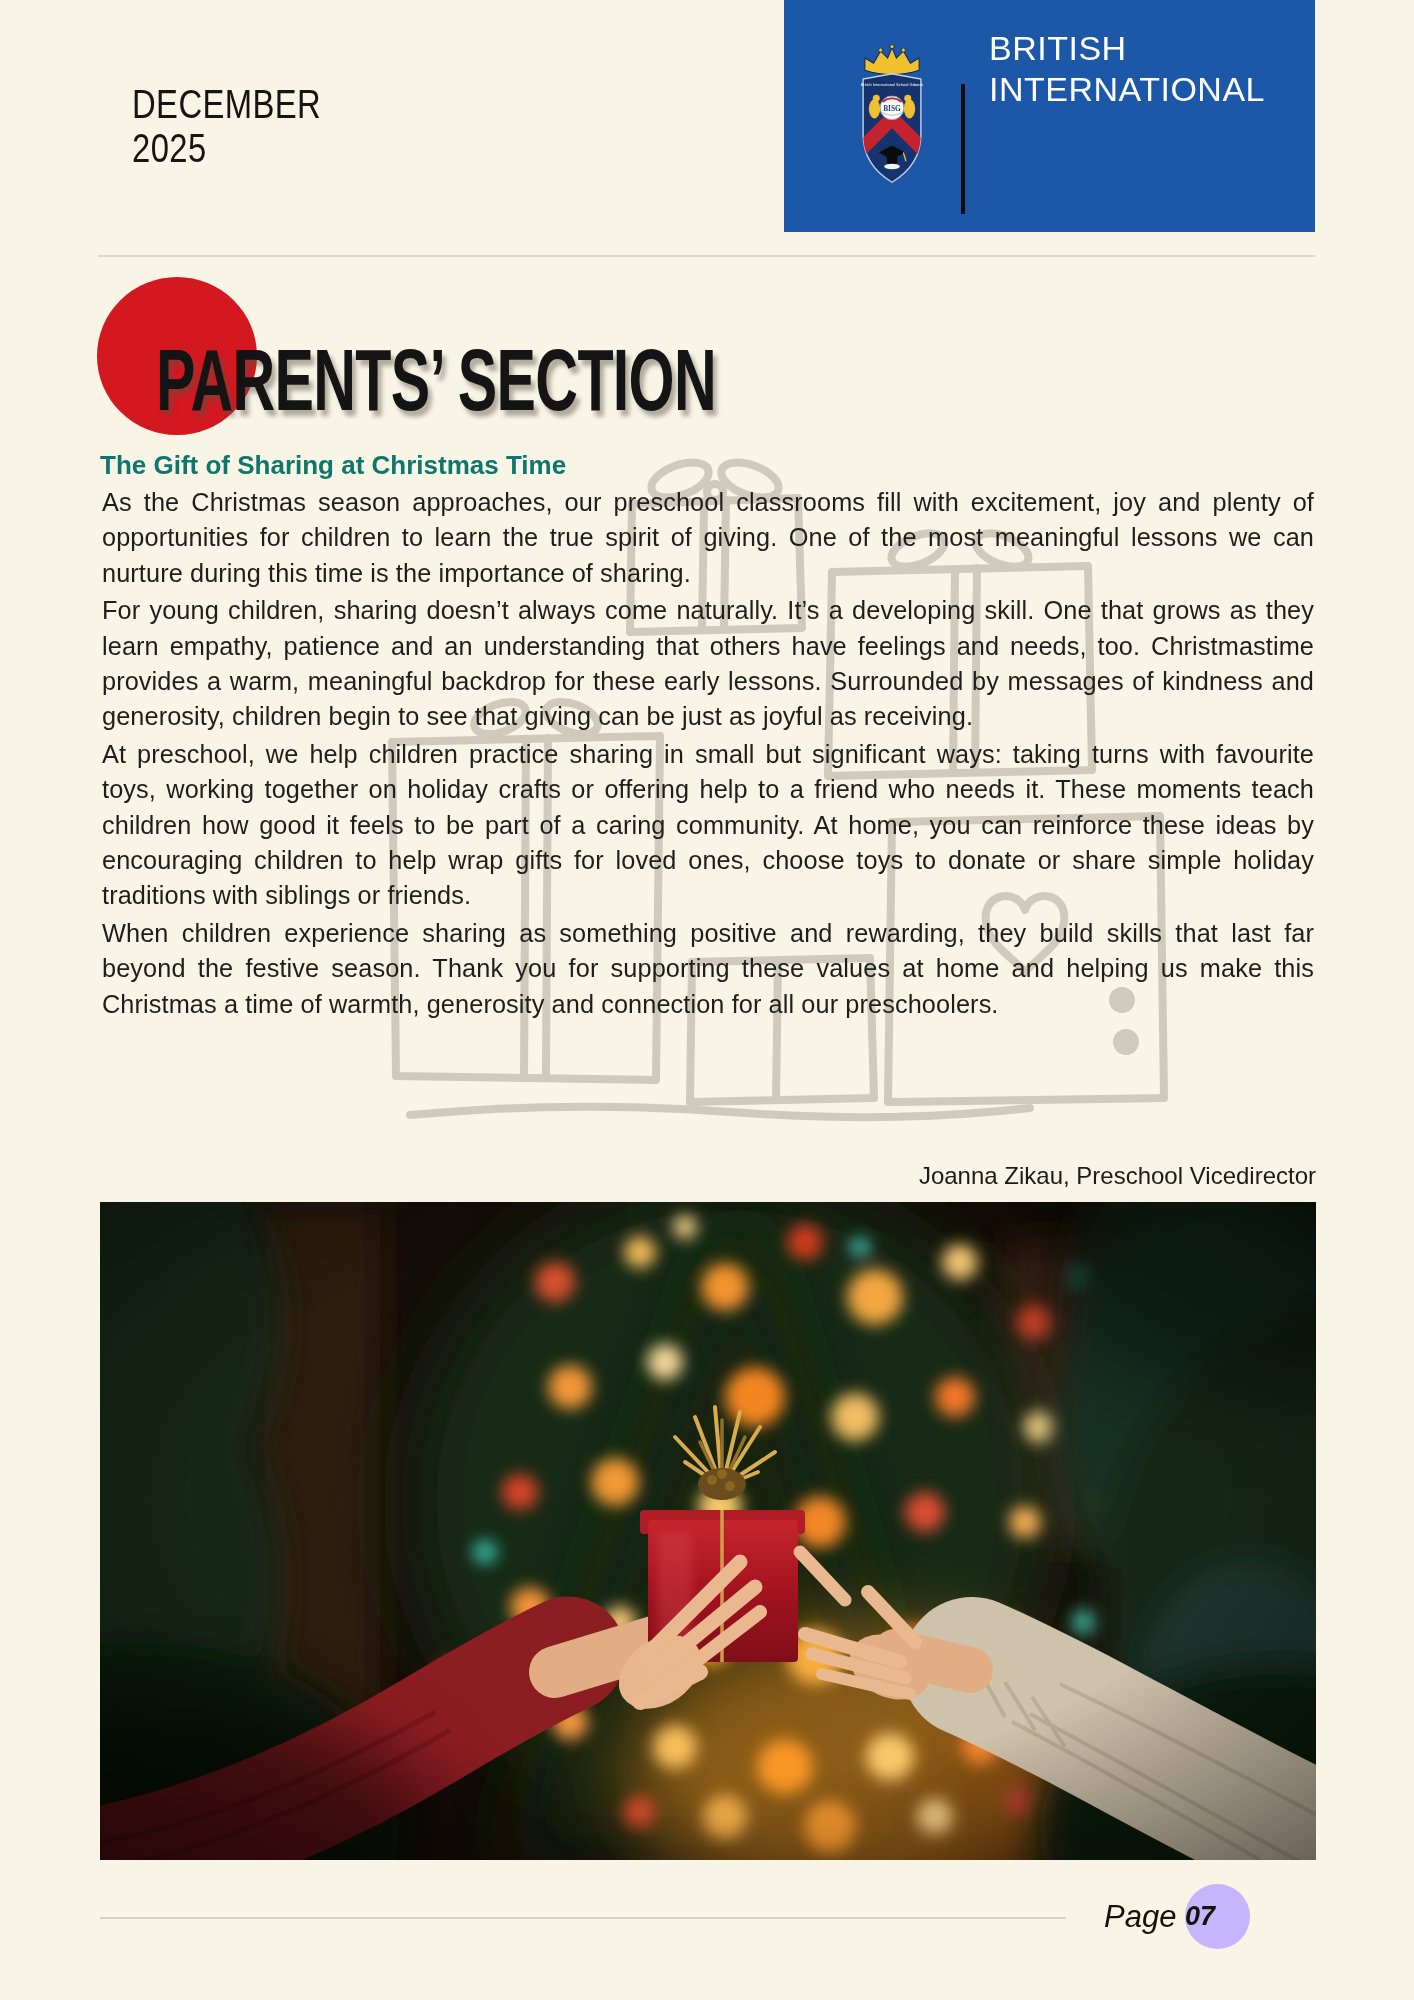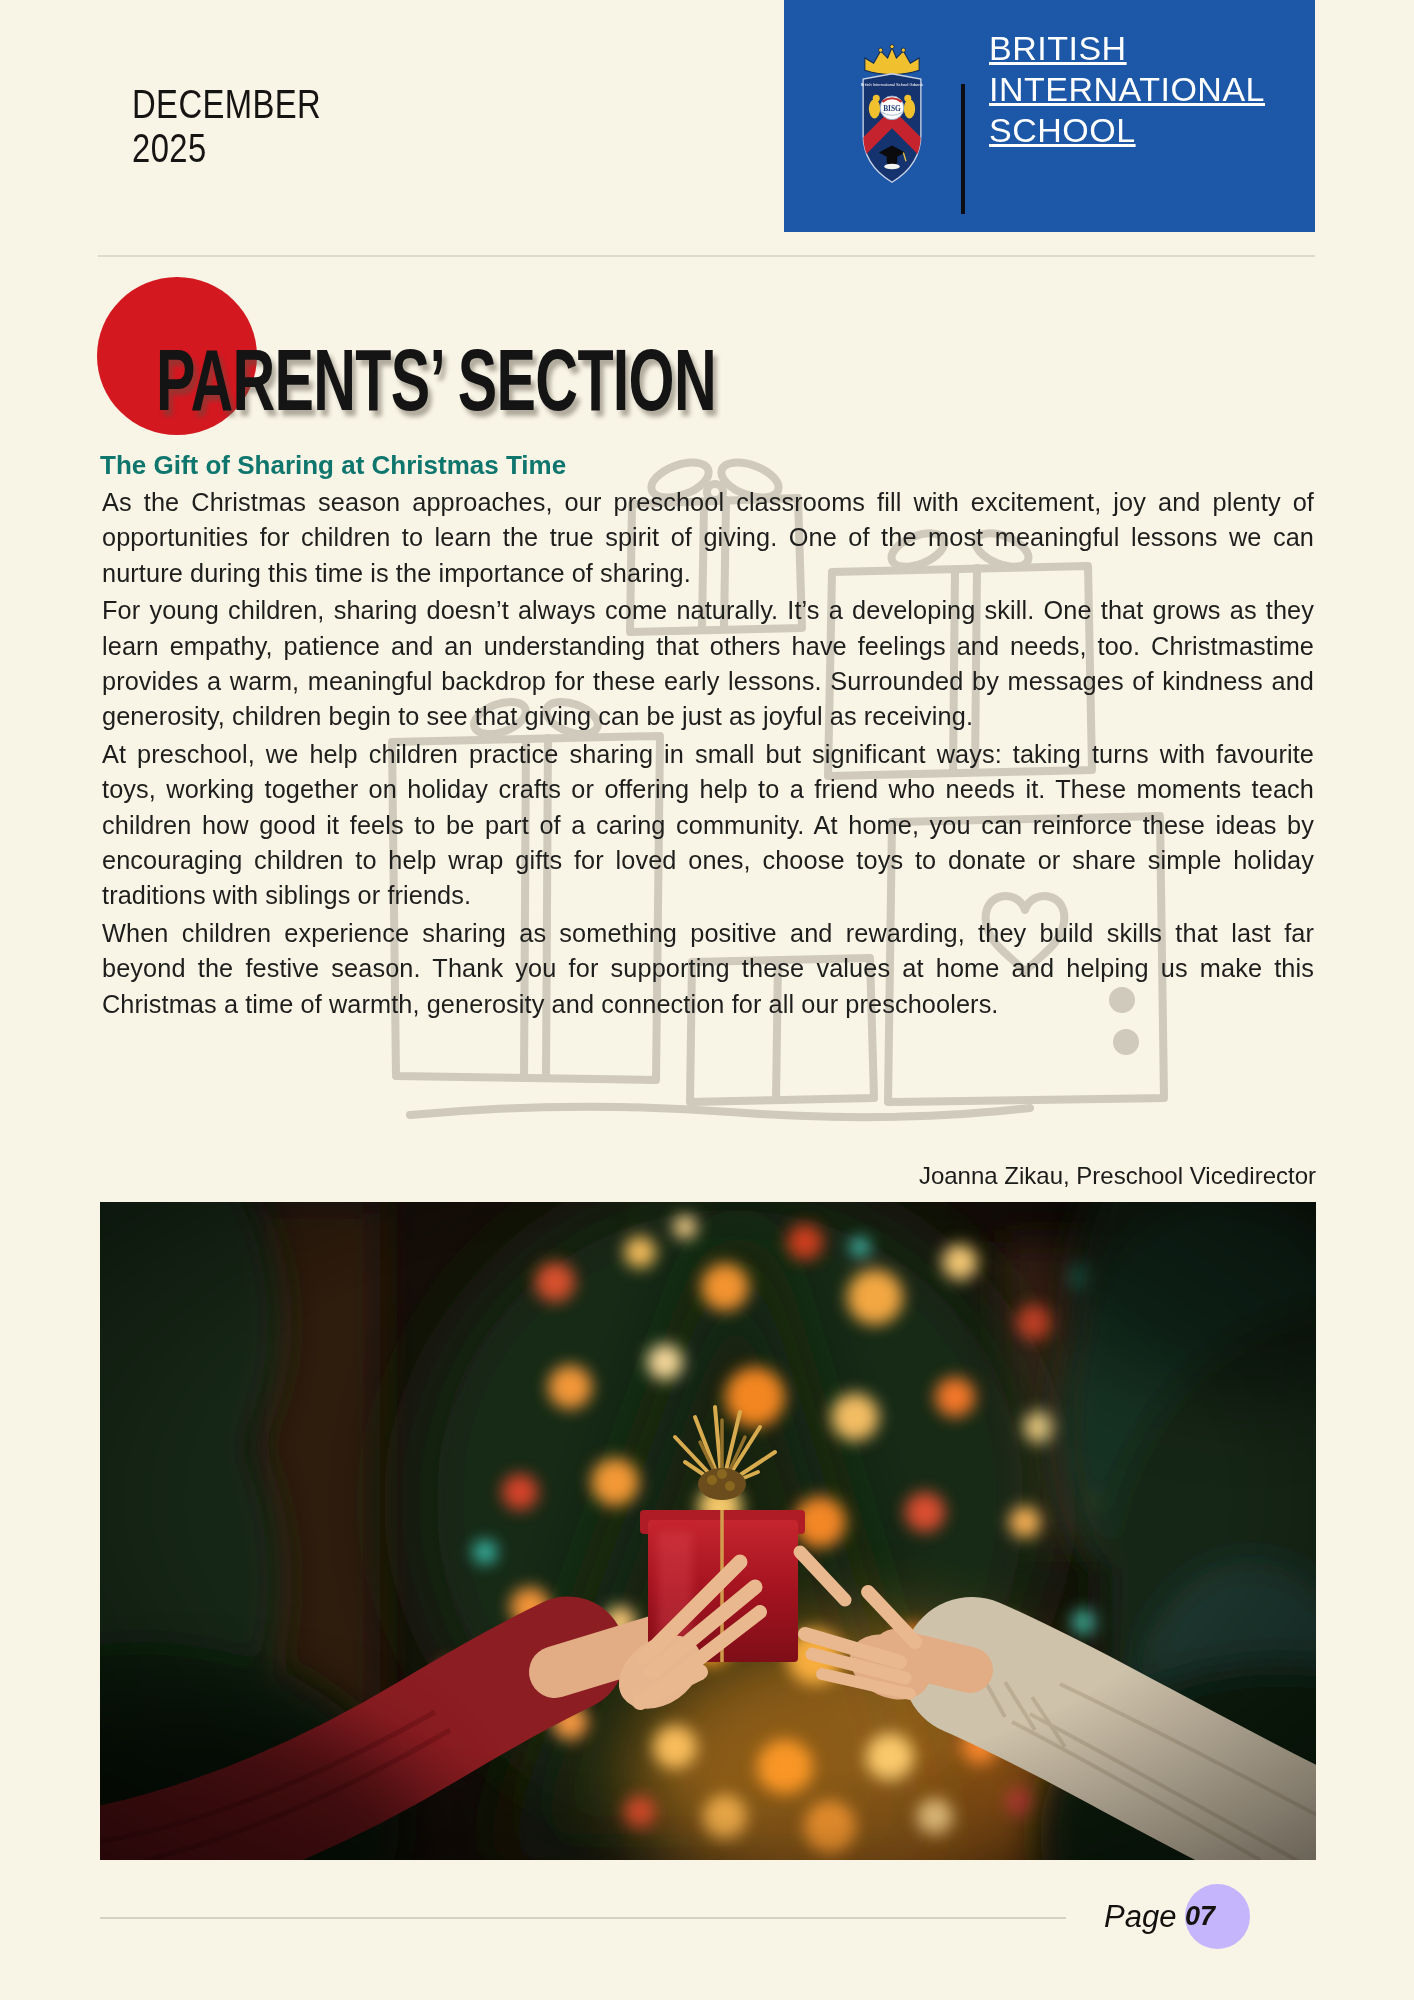--- a/index.html
+++ b/index.html
@@ -6,21 +6,21 @@
   body{font-family:"Liberation Sans",sans-serif;}
   .canvas{position:relative;width:1414px;height:2000px;background:#f8f4e6;overflow:hidden;}
 
   
   .date-block{position:absolute;left:132px;top:82px;font-size:40px;line-height:44px;
     color:#171513;letter-spacing:.5px;transform:scaleX(.82);transform-origin:left top;font-weight:400;}
   .logo-box{position:absolute;left:784px;top:0;width:531px;height:232px;background:#1d57a8;}
   .logo-crest{position:absolute;left:68px;top:44px;width:80px;height:140px;}
   .logo-divider{position:absolute;left:177px;top:84px;width:4px;height:130px;background:#0c0d12;}
   .logo-name{position:absolute;left:205px;top:28px;color:#ffffff;font-size:34px;line-height:41px;
-    letter-spacing:.5px;font-weight:400;text-decoration:underline;}
+    letter-spacing:.5px;font-weight:400;}
   .hairline-top{position:absolute;left:98px;top:255px;width:1217px;height:2px;background:#dedacc;}
 
   
   .red-circle{position:absolute;left:97px;top:277px;width:160px;height:158px;border-radius:50%;background:#d31820;}
   .section-title{position:absolute;left:156px;top:336px;font-size:87px;line-height:87px;font-weight:700;
     color:#141414;letter-spacing:-1px;transform:scaleX(.68);transform-origin:left top;white-space:nowrap;
     text-shadow:6px 6px 5px rgba(88,82,66,.45);z-index:3;}
 
   
   .article-heading{position:absolute;left:100px;top:450px;font-size:26px;line-height:30px;font-weight:700;color:#0f766e;z-index:3;}
@@ -77,21 +77,20 @@
       <text x="45" y="77" text-anchor="middle" font-size="8.5" font-weight="bold" font-family="Liberation Serif, serif" fill="#23427c">BISG</text>
       <polygon points="30,124 45,116 60,124 45,132" fill="#0b0b0e"></polygon>
       <rect x="39" y="128" width="12" height="9" rx="2" fill="#0b0b0e"></rect>
       <ellipse cx="45" cy="140" rx="9" ry="3.2" fill="#f2f2ee"></ellipse>
       <path d="M58,124 L61,134" stroke="#ecc23f" stroke-width="1.5"></path>
     </svg>
     <div class="logo-divider"></div>
     <div class="logo-name">
       <div>BRITISH</div>
       <div>INTERNATIONAL</div>
-      <div>SCHOOL</div>
     </div>
   </div>
 
   <div class="hairline-top"></div>
 
   <div class="red-circle"></div>
   <div class="section-title">PARENTS’ SECTION</div>
 
   <svg class="watermark" viewBox="0 0 840 700">
     <g stroke="#bdb8a8" stroke-width="8" fill="none" stroke-linecap="round" stroke-linejoin="round" opacity=".7">

